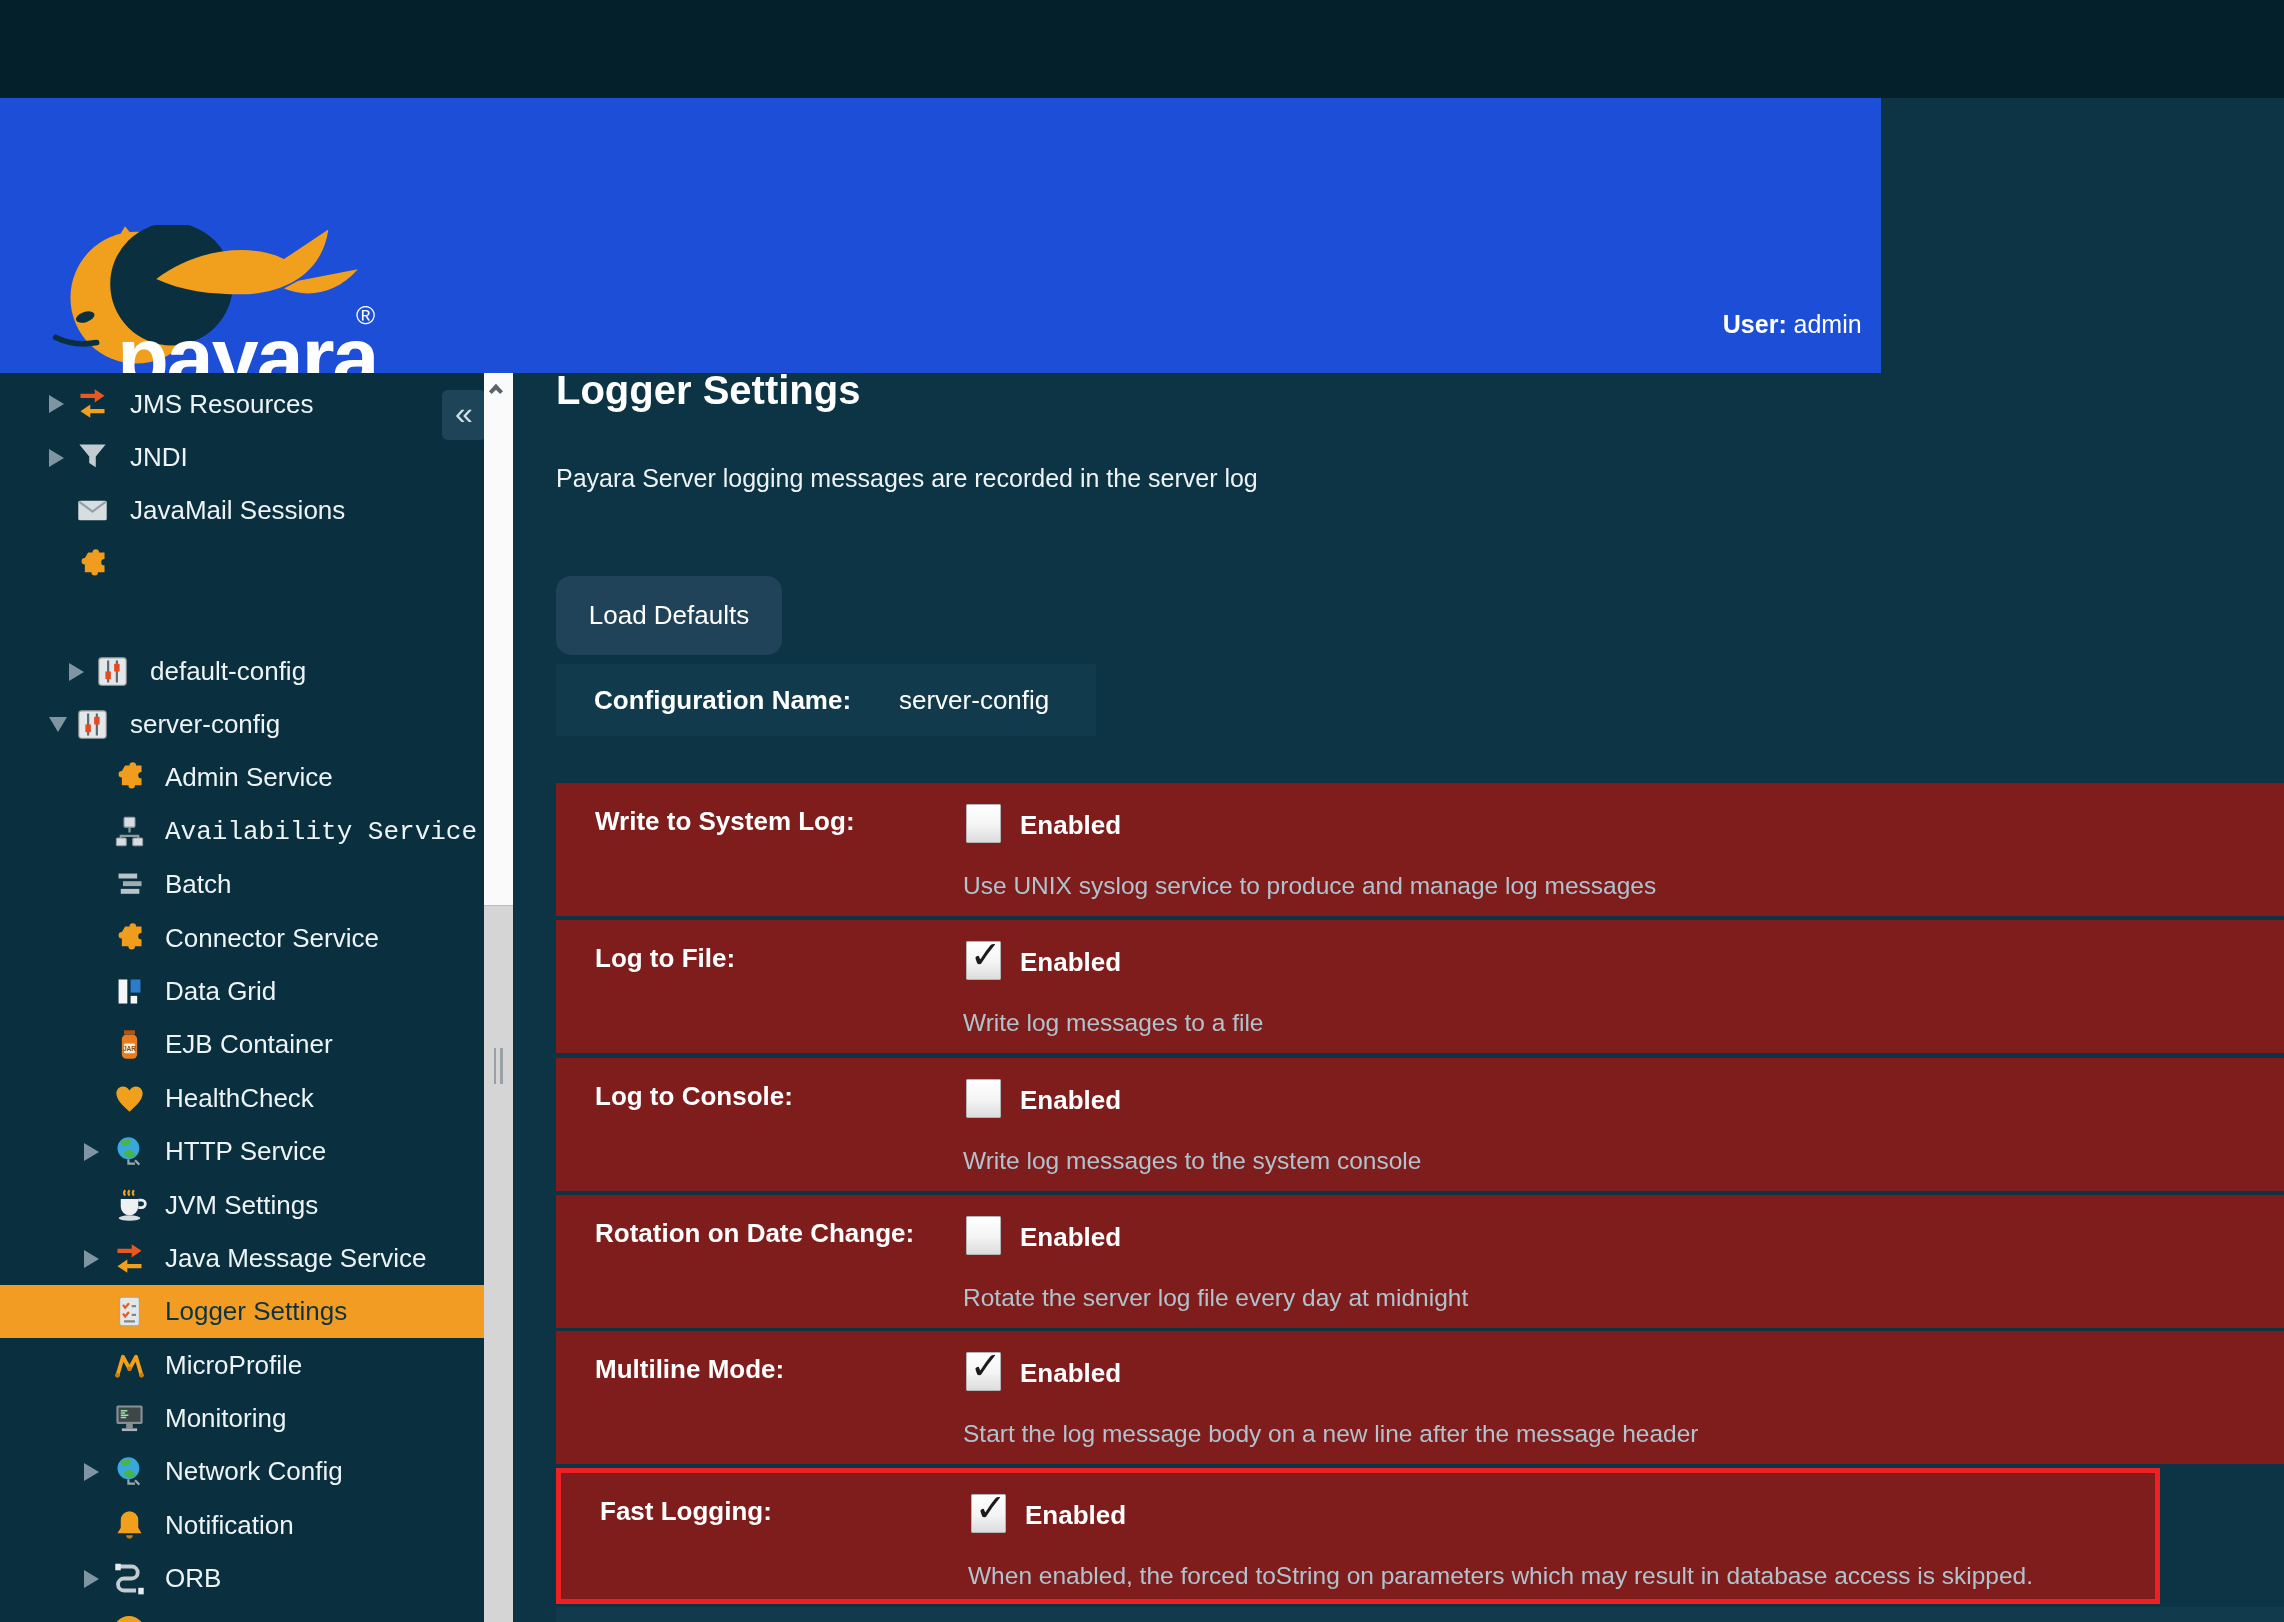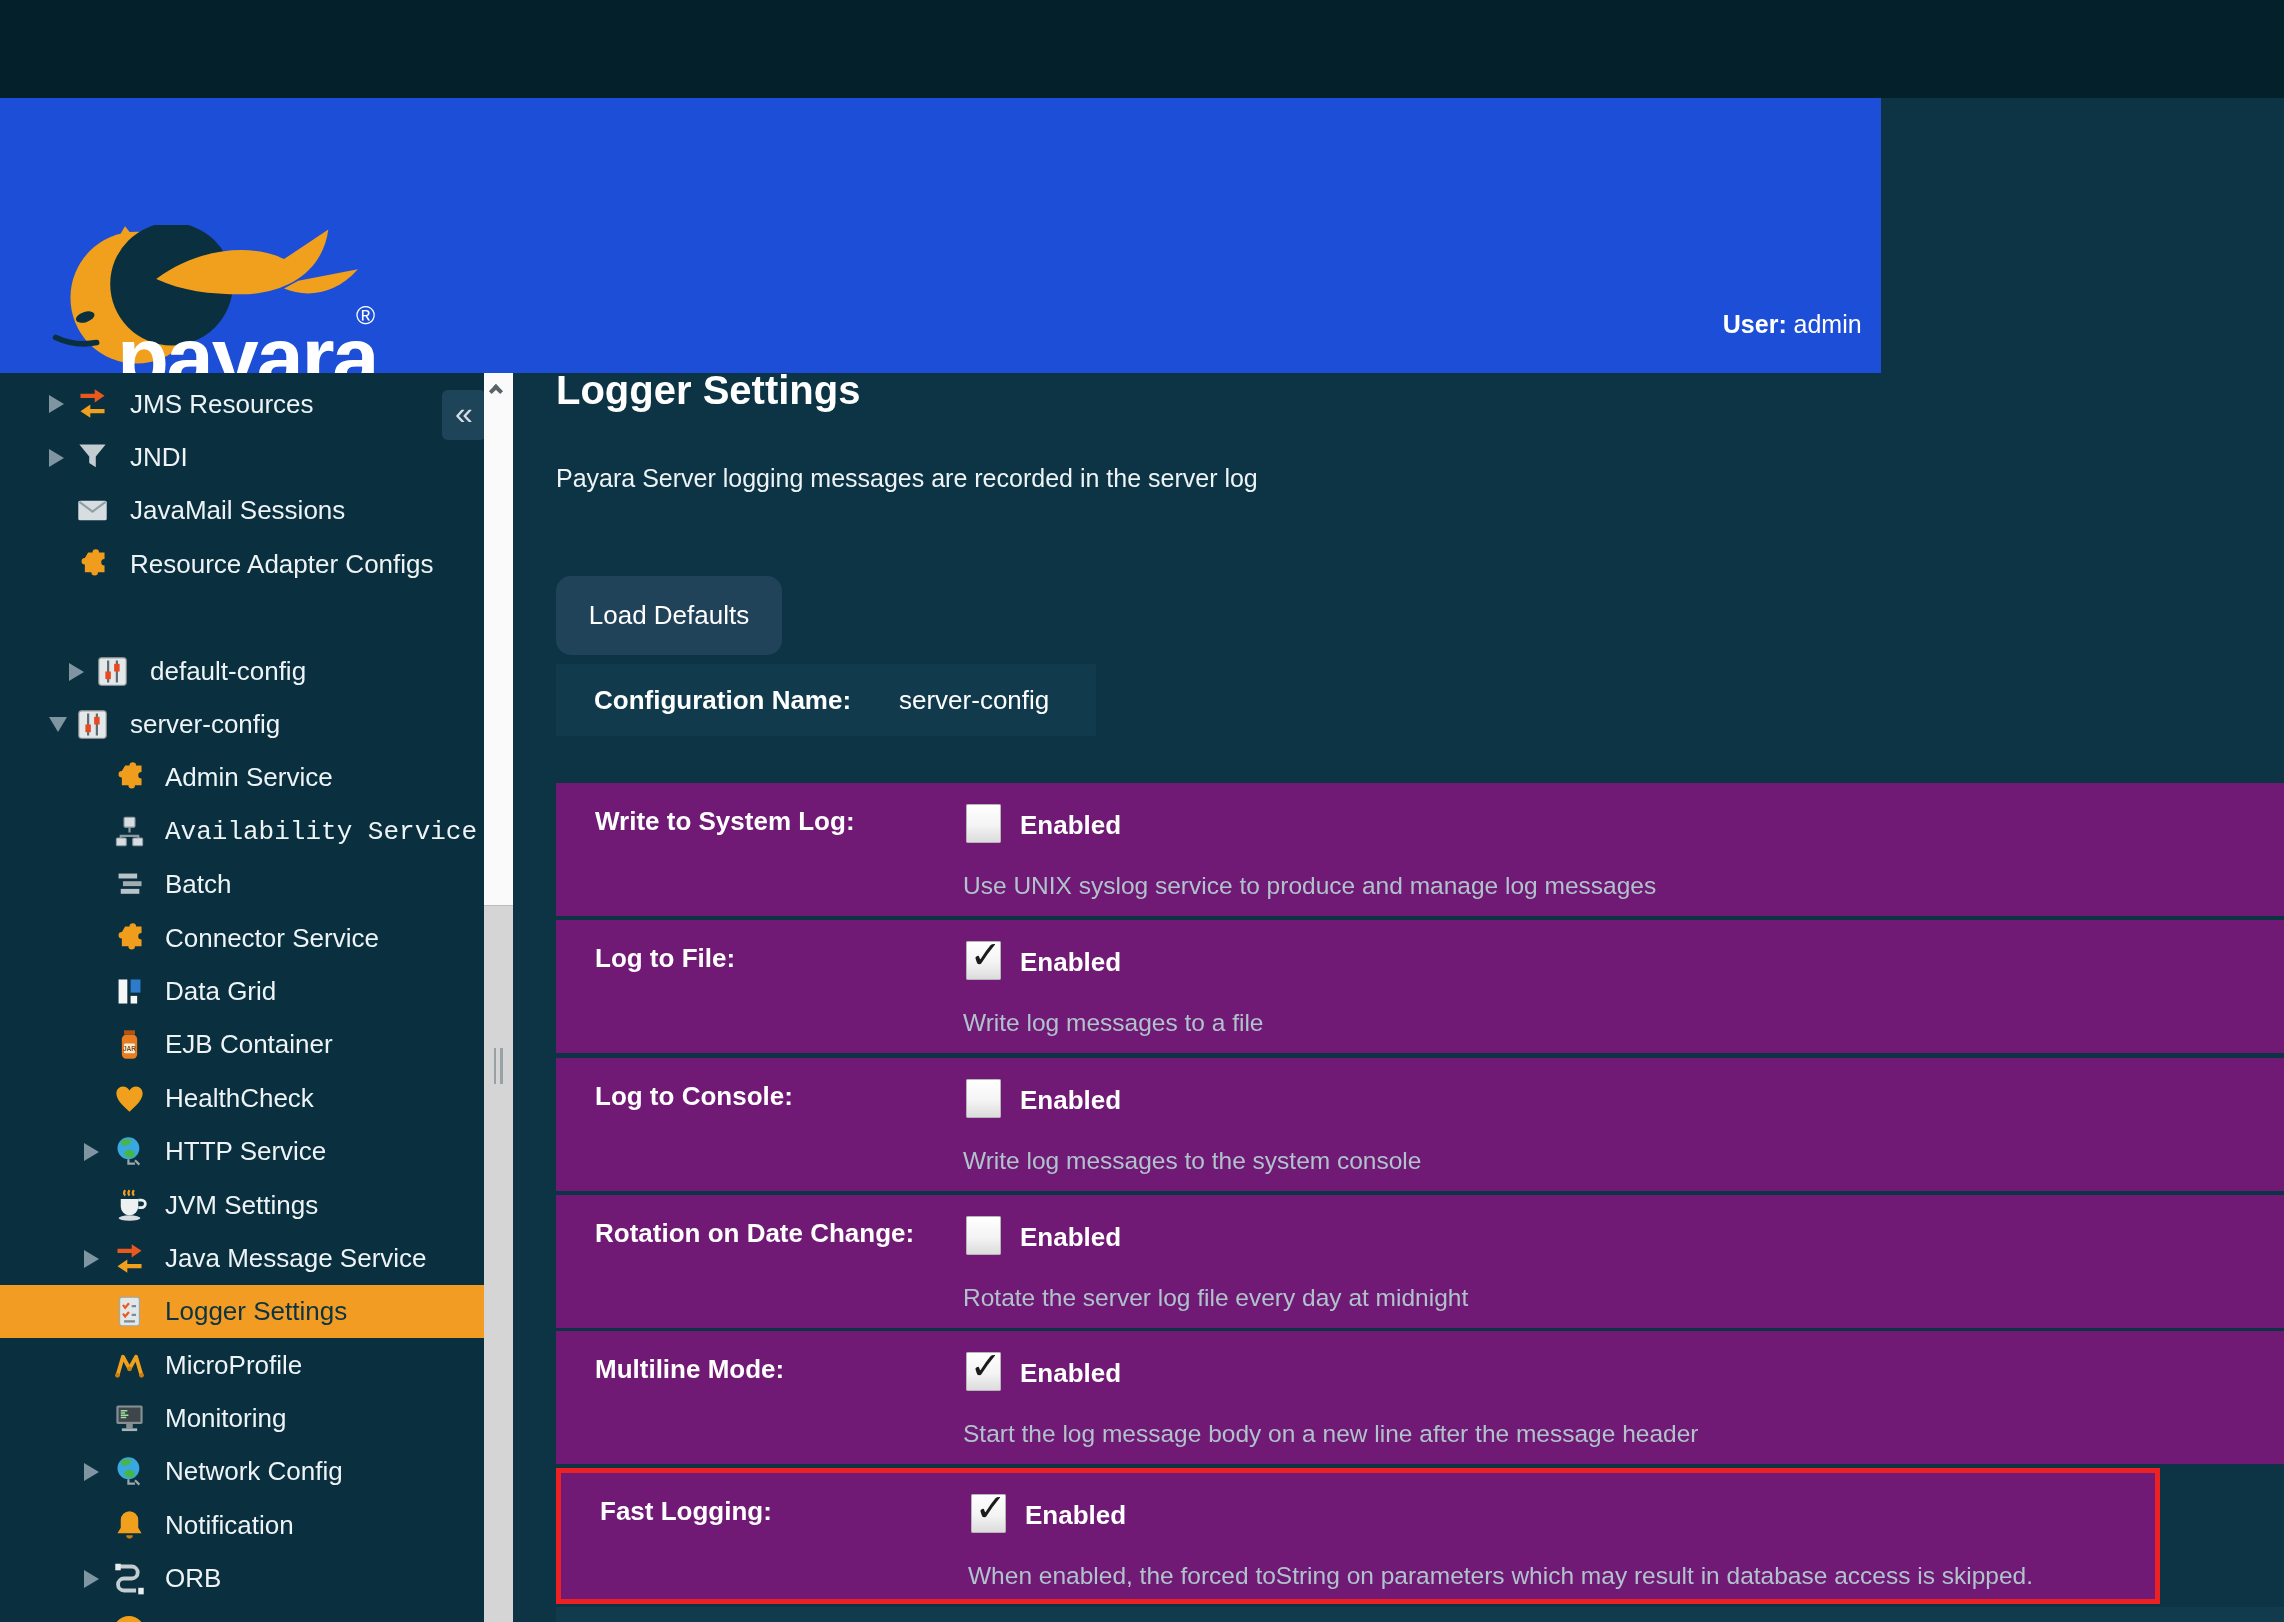--- a/index.html
+++ b/index.html
@@ -45,21 +45,21 @@
   
   .content{position:absolute;left:513px;top:373px;width:1771px;height:1250px;background:#0c3444;}
   .page-title{position:absolute;left:43px;top:-4.6px;font-size:40px;font-weight:bold;color:#ffffff;}
   .page-subtitle{position:absolute;left:43px;top:91px;font-size:25px;color:#eef3f5;}
   .load-btn{position:absolute;left:43px;top:170px;width:226px;height:79px;background:#20435a;border:none;border-radius:15px;
     color:#ffffff;font-size:26px;font-family:inherit;cursor:pointer;margin-top:33px;}
   .config-panel{position:absolute;left:43px;top:291px;width:540px;height:72px;background:#113b4d;}
   .config-label{position:absolute;left:38px;top:0;height:72px;display:flex;align-items:center;font-size:26px;font-weight:bold;color:#ffffff;}
   .config-value{position:absolute;left:343px;top:0;height:72px;display:flex;align-items:center;font-size:26px;color:#ffffff;}
   .rows{position:absolute;left:43px;top:410px;width:1728px;}
-  .row{position:absolute;left:0;width:1728px;height:133px;background:#701a75;}
+  .row{position:absolute;left:0;width:1728px;height:133px;background:#7f1d1d;}
   .row.highlighted{width:1604px;height:136px;border:5.1px solid #ed2024;}
   .row .r-label{position:absolute;left:39px;top:23px;font-size:26px;font-weight:bold;color:#ffffff;white-space:nowrap;}
   .checkbox{position:absolute;left:410px;top:20.5px;width:35px;height:39px;border:0.6px solid #b5b5b5;border-radius:1.1px;
     background:linear-gradient(180deg,#ffffff 0%,#f4f4f4 55%,#dcdcdc 100%);cursor:pointer;}
   .checkbox .tick{position:absolute;left:2.8px;top:-9px;font-size:38px;color:#1b1b1b;display:none;}
   .checkbox.checked .tick{display:block;}
   .row .r-state{position:absolute;left:464px;top:27px;font-size:26px;font-weight:bold;color:#ffffff;}
   .row .r-desc{position:absolute;left:407px;top:89px;font-size:24.5px;color:#b0c3cc;white-space:nowrap;}
   .row-sliver{position:absolute;left:43px;top:1234px;width:1728px;height:16px;background:#113b4d;}
 </style>
@@ -124,21 +124,20 @@
           </svg>
         </span>
         <span class="lbl" style="left: 130px;">JavaMail Sessions</span>
       </div>
       <div class="sb-item" style="top: 165px; height: 53px;">
         <span class="sb-icon" style="left: 75px;">
           <svg viewBox="0 0 32 32">
             <path d="M12 5h4a3 3 0 116 0h5v6a3 3 0 100 6v6h-6a3 3 0 11-6 0H9v-7a3 3 0 110-6z" fill="#f09c1c"></path>
           </svg>
         </span>
-        <span class="lbl" style="left: 130px;">Resource Adapter Configs</span>
       </div>
       <div class="sb-item" style="top: 272px; height: 53px; margin-left: 20px;">
         <div class="tri-right" style="left: 49px;"></div>
         <span class="sb-icon" style="left: 75px;">
           <svg viewBox="0 0 32 32">
             <rect x="3.5" y="3.5" width="25" height="25" rx="2.5" fill="#e3e8ea" stroke="#9c9c9c"></rect>
             <path d="M12 6v20M20 6v20" stroke="#5d6a70" stroke-width="2"></path>
             <rect x="9.5" y="16" width="5" height="7" fill="#e8491f"></rect>
             <rect x="17.5" y="9" width="5" height="7" fill="#e8491f"></rect>
           </svg>

